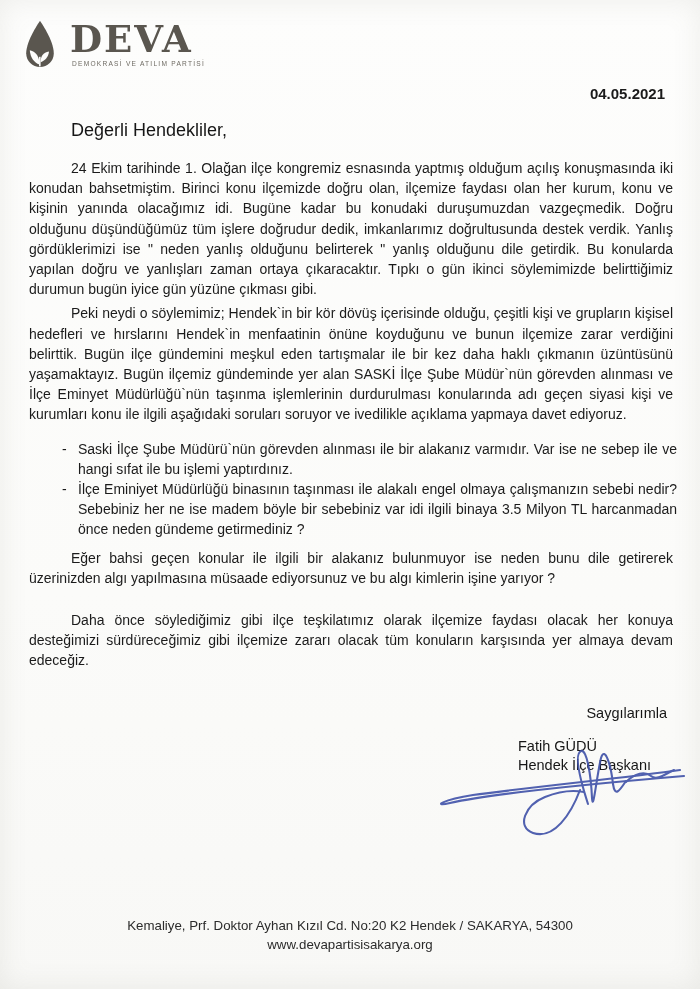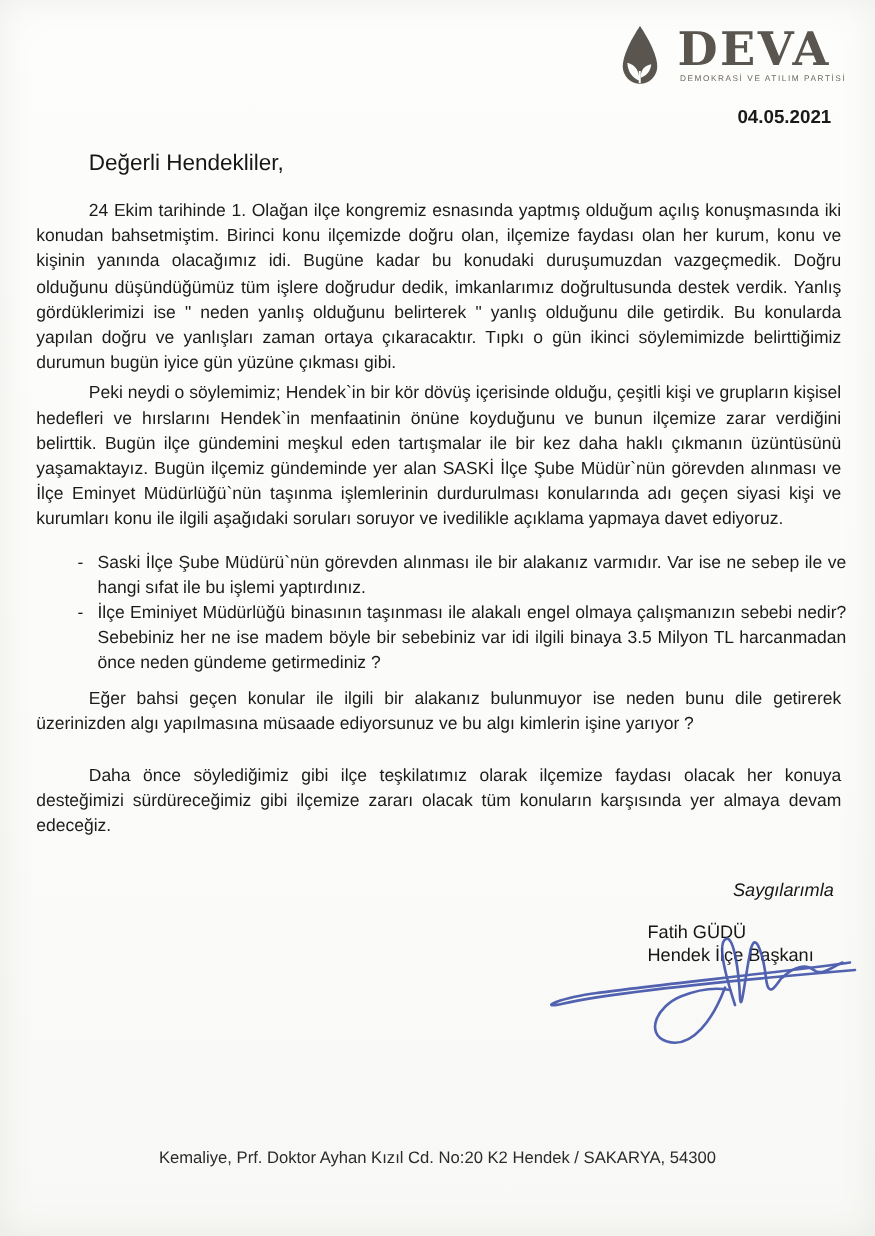--- a/index.html
+++ b/index.html
@@ -12,21 +12,21 @@
     position:relative;
     width:700px;height:989px;
     box-sizing:border-box;
     background:linear-gradient(180deg,#fdfdfc 0%, #fbfbf9 60%, #f8f8f6 100%);
     box-shadow:inset 0 0 28px rgba(120,120,110,0.12);
     color:#1c1c1c;
     padding:15px 23px 0 25px;
     overflow:hidden;
   }
   
-  .logo{display:flex;align-items:flex-start;gap:12px;height:62px;margin-left:-3px;justify-content:flex-end;}
+  .logo{display:flex;align-items:flex-start;gap:12px;height:62px;margin-left:-3px;}
   .drop{width:36px;height:54px;margin-top:4px;}
   .logo-text{display:flex;flex-direction:column;margin-top:6px;}
   .brand{
     font-family:"DejaVu Serif", serif;
     font-weight:700;
     font-size:37px;
     line-height:36px;
     letter-spacing:2px;
     color:#5a564f;
   }
@@ -82,21 +82,20 @@
     text-align:justify;
   }
   .para.p3{margin-top:8px;}
   .para.p4{margin-top:22px;}
   .closing{
     margin-top:34px;
     text-align:right;
     padding-right:10px;
     font-size:14.5px;
     color:#161616;
-    font-style:italic;
   }
   .signer{
     margin-top:16px;
     margin-right:26px;
     float:right;
     font-size:14.5px;
     line-height:19px;
     color:#161616;
   }
   .signature-svg{
@@ -167,15 +166,16 @@
     <g fill="none" stroke="#3f51a8" stroke-width="2.1" stroke-linecap="round" opacity="0.9">
       <path d="M252 26 C 205 33, 95 44, 45 51 C 14 56, 4 63, 22 59 C 70 48, 185 38, 256 32"></path>
       <path d="M160 60 C 151 32, 146 10, 153 7 C 159 5, 163 32, 164 54 C 165 70, 169 30, 173 14 C 177 1, 183 22, 185 40 C 187 54, 192 46, 198 37"></path>
       <path d="M152 46 C 143 70, 126 96, 105 89 C 88 83, 97 61, 117 53 C 132 47, 146 46, 156 48"></path>
       <path d="M198 38 C 207 29, 217 27, 223 32 C 229 37, 237 30, 246 26"></path>
     </g>
   </svg>
 
   <footer class="footer">
     <div>Kemaliye, Prf. Doktor Ayhan Kızıl Cd. No:20 K2  Hendek / SAKARYA, 54300</div>
+    <div>www.devapartisisakarya.org</div>
   </footer>
 
 </div>
 
 </body></html>

